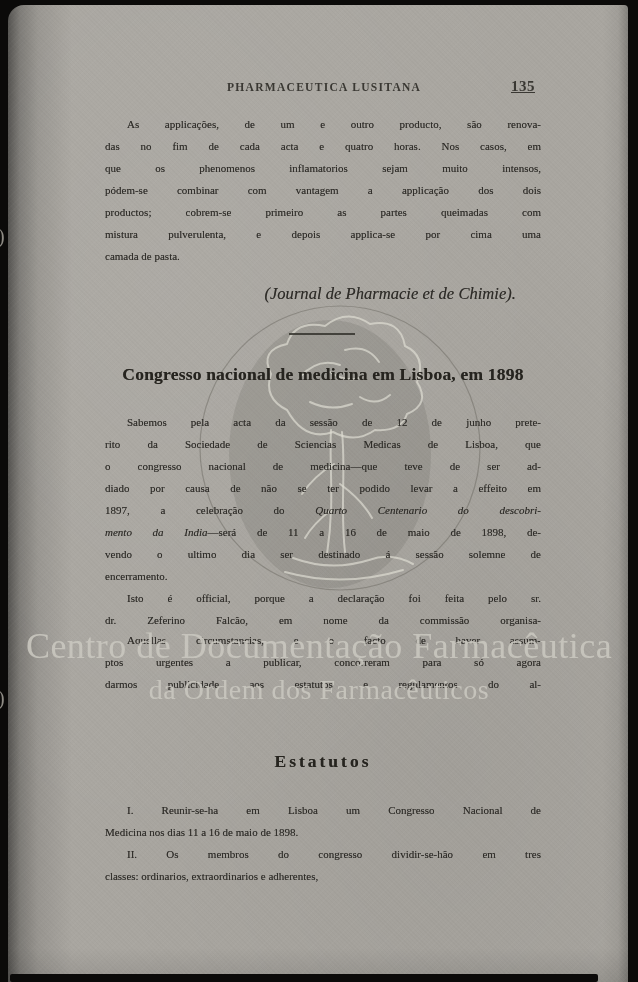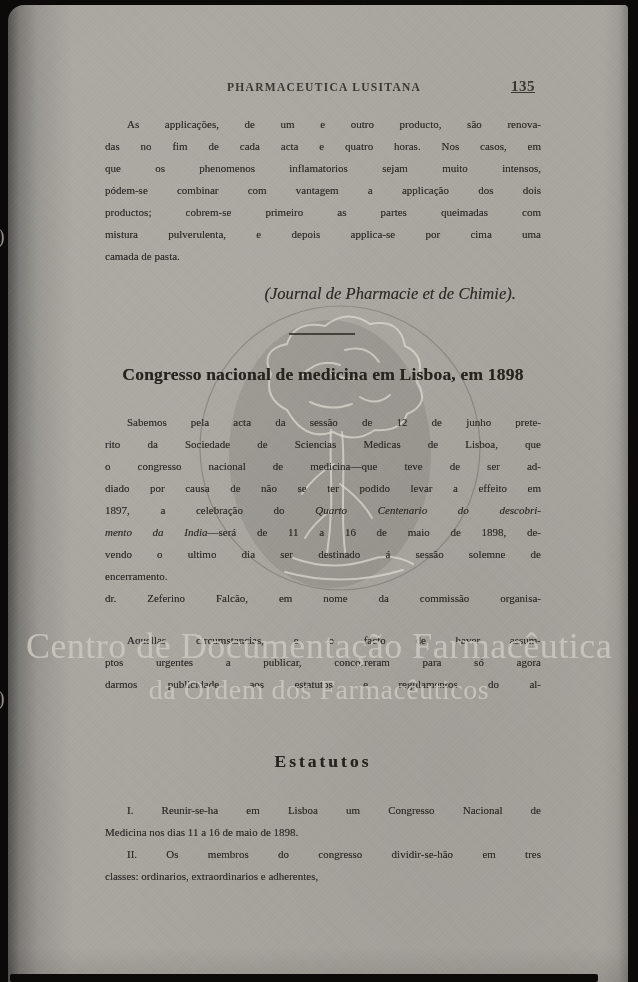--- a/index.html
+++ b/index.html
@@ -140,20 +140,21 @@
     <div class="line j">rito da Sociedade de Sciencias Medicas de Lisboa, que</div>
     <div class="line j">o congresso nacional de medicina—que teve de ser ad-</div>
     <div class="line j">diado por causa de não se ter podido levar a effeito em</div>
     <div class="line j"><span>1897, a celebração do </span><i>Quarto Centenario do descobri-</i></div>
     <div class="line j"><i>mento da India</i><span>—será de 11 a 16 de maio de 1898, de-</span></div>
     <div class="line j">vendo o ultimo dia ser destinado á sessão solemne de</div>
     <div class="line">encerramento.</div>
   </div>
 
   <div class="text-col b-para3">
+    <div class="line j in">Isto é official, porque a declaração foi feita pelo sr.</div>
     <div class="line j">dr. Zeferino Falcão, em nome da commissão organisa-</div>
   </div>
 
   <div class="text-col b-para4">
     <div class="line j in">Aquellas circumstancias, e o facto de haver assum-</div>
     <div class="line j">ptos urgentes a publicar, concorreram para só agora</div>
     <div class="line j">darmos publicidade aos estatutos e regulamentos do al-</div>
   </div>
 
   <div class="heading2">Estatutos</div>

